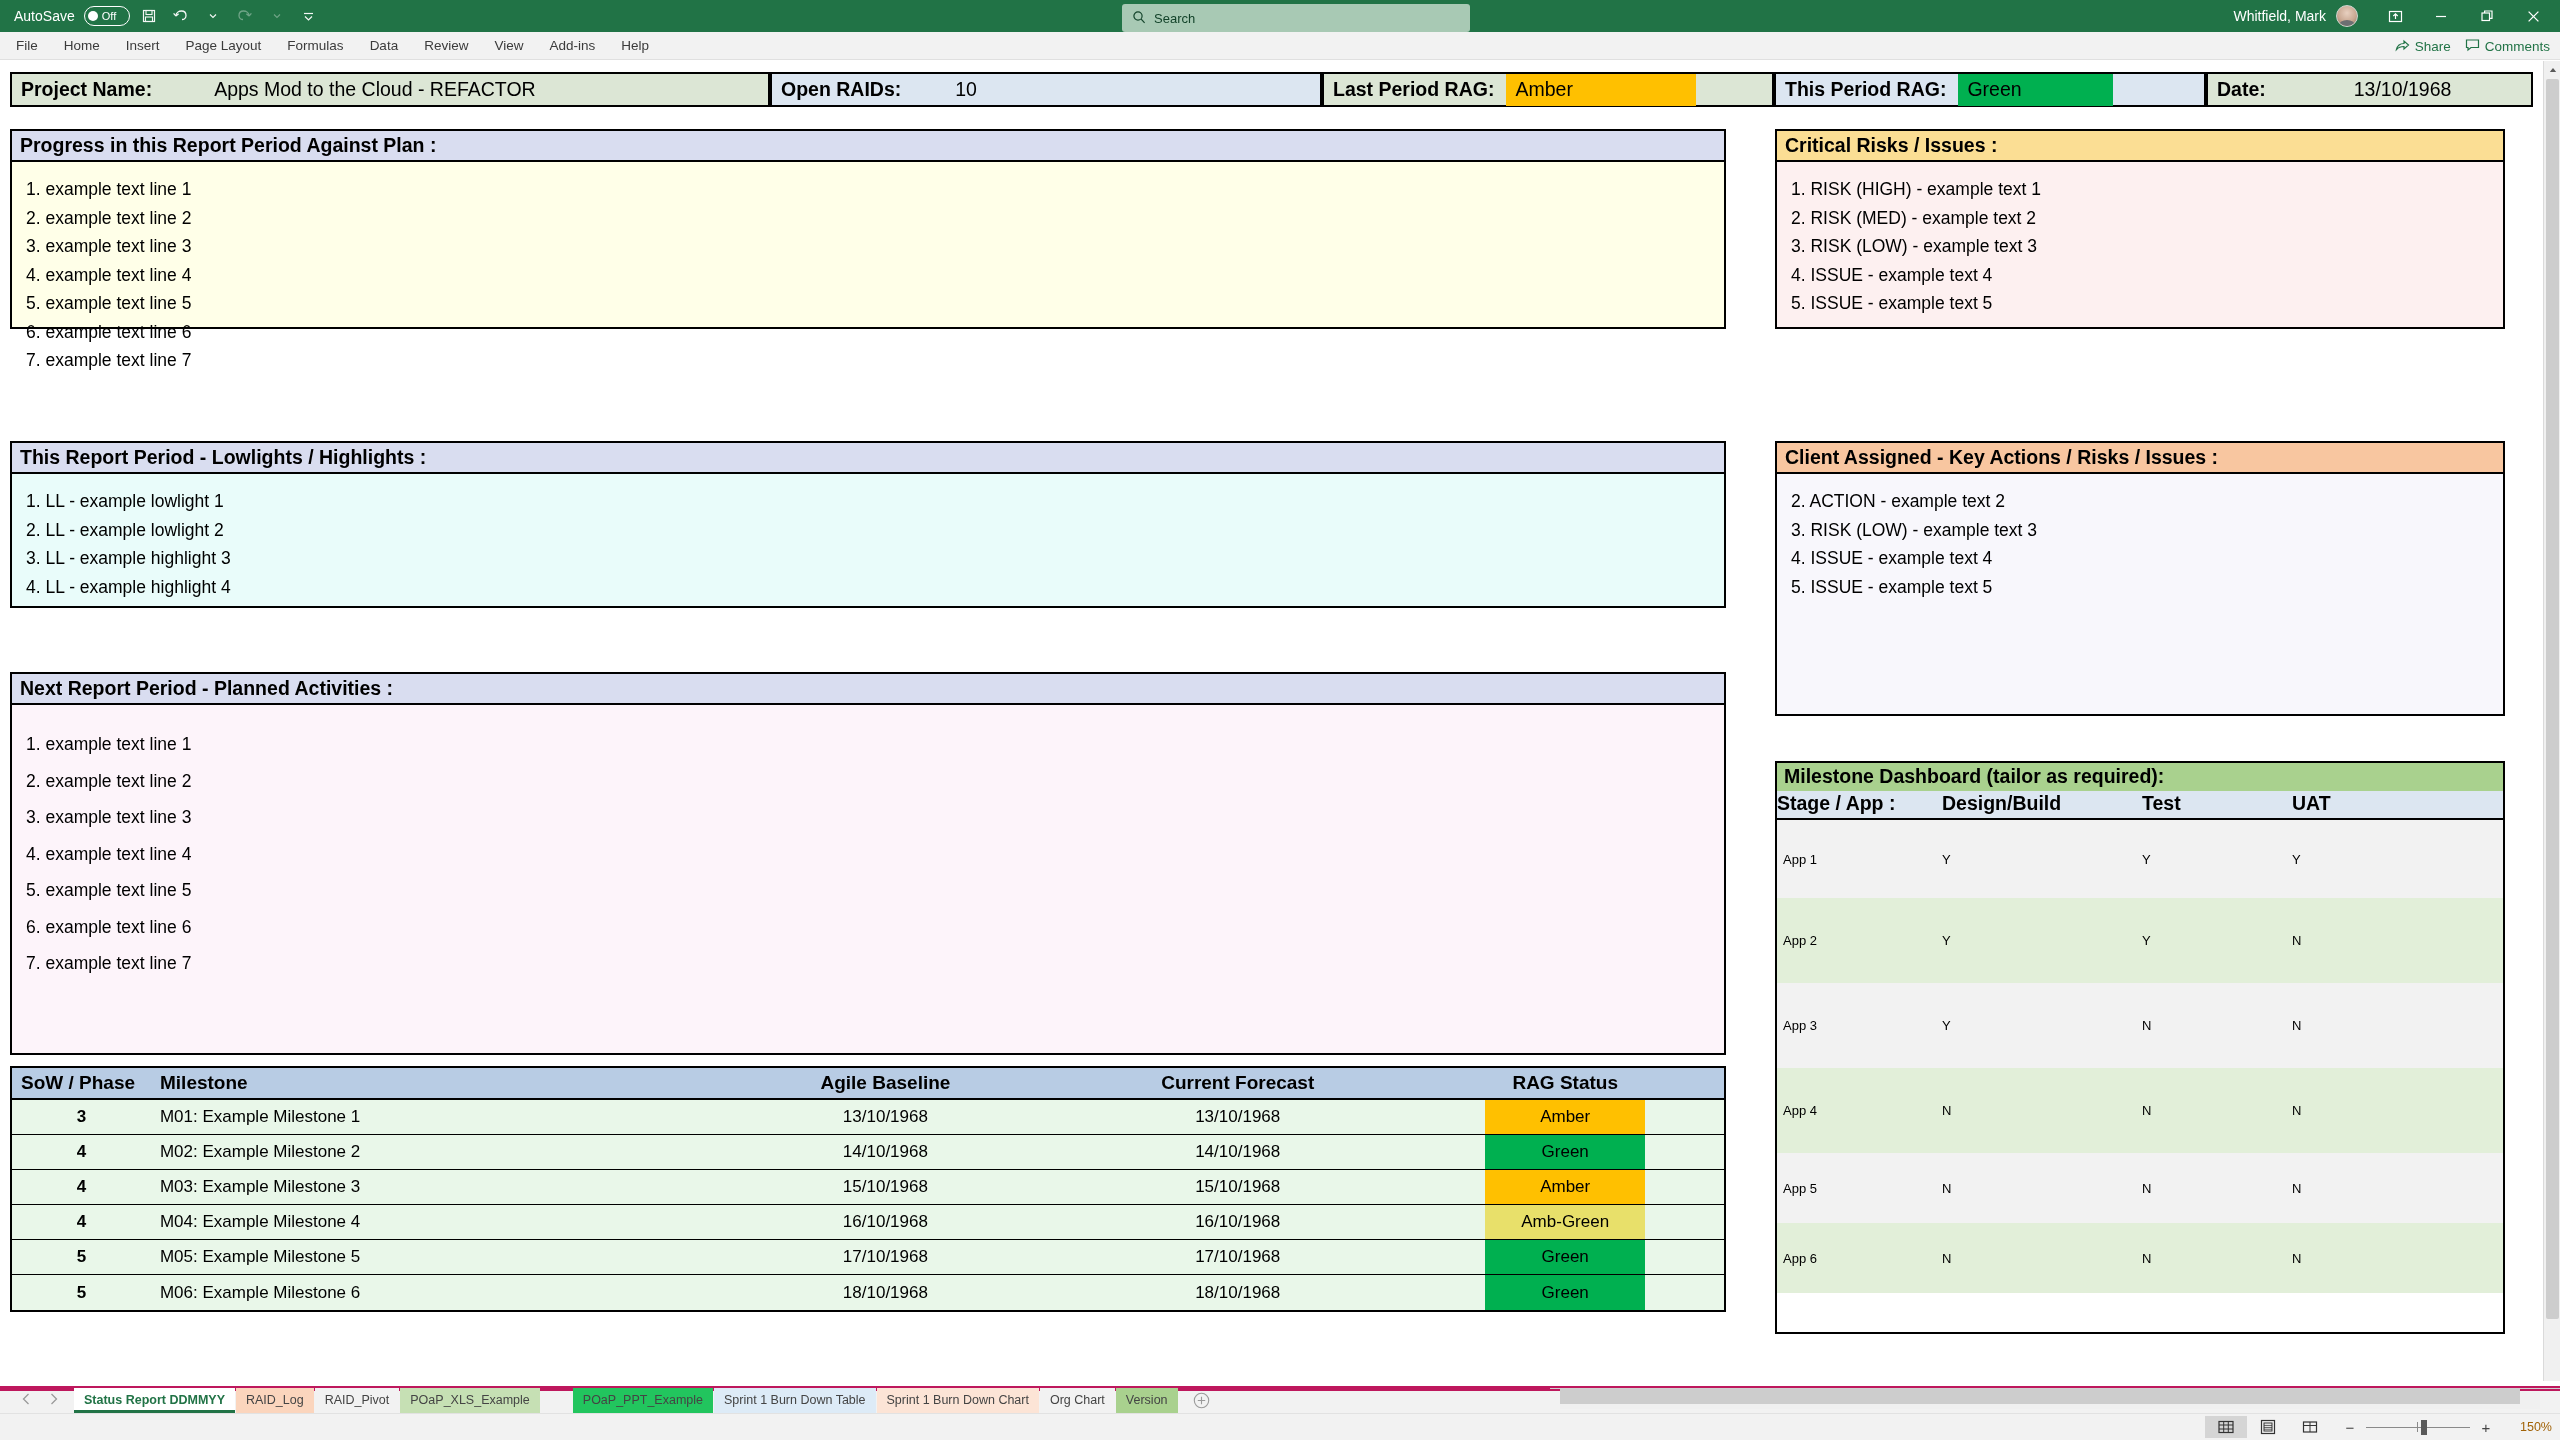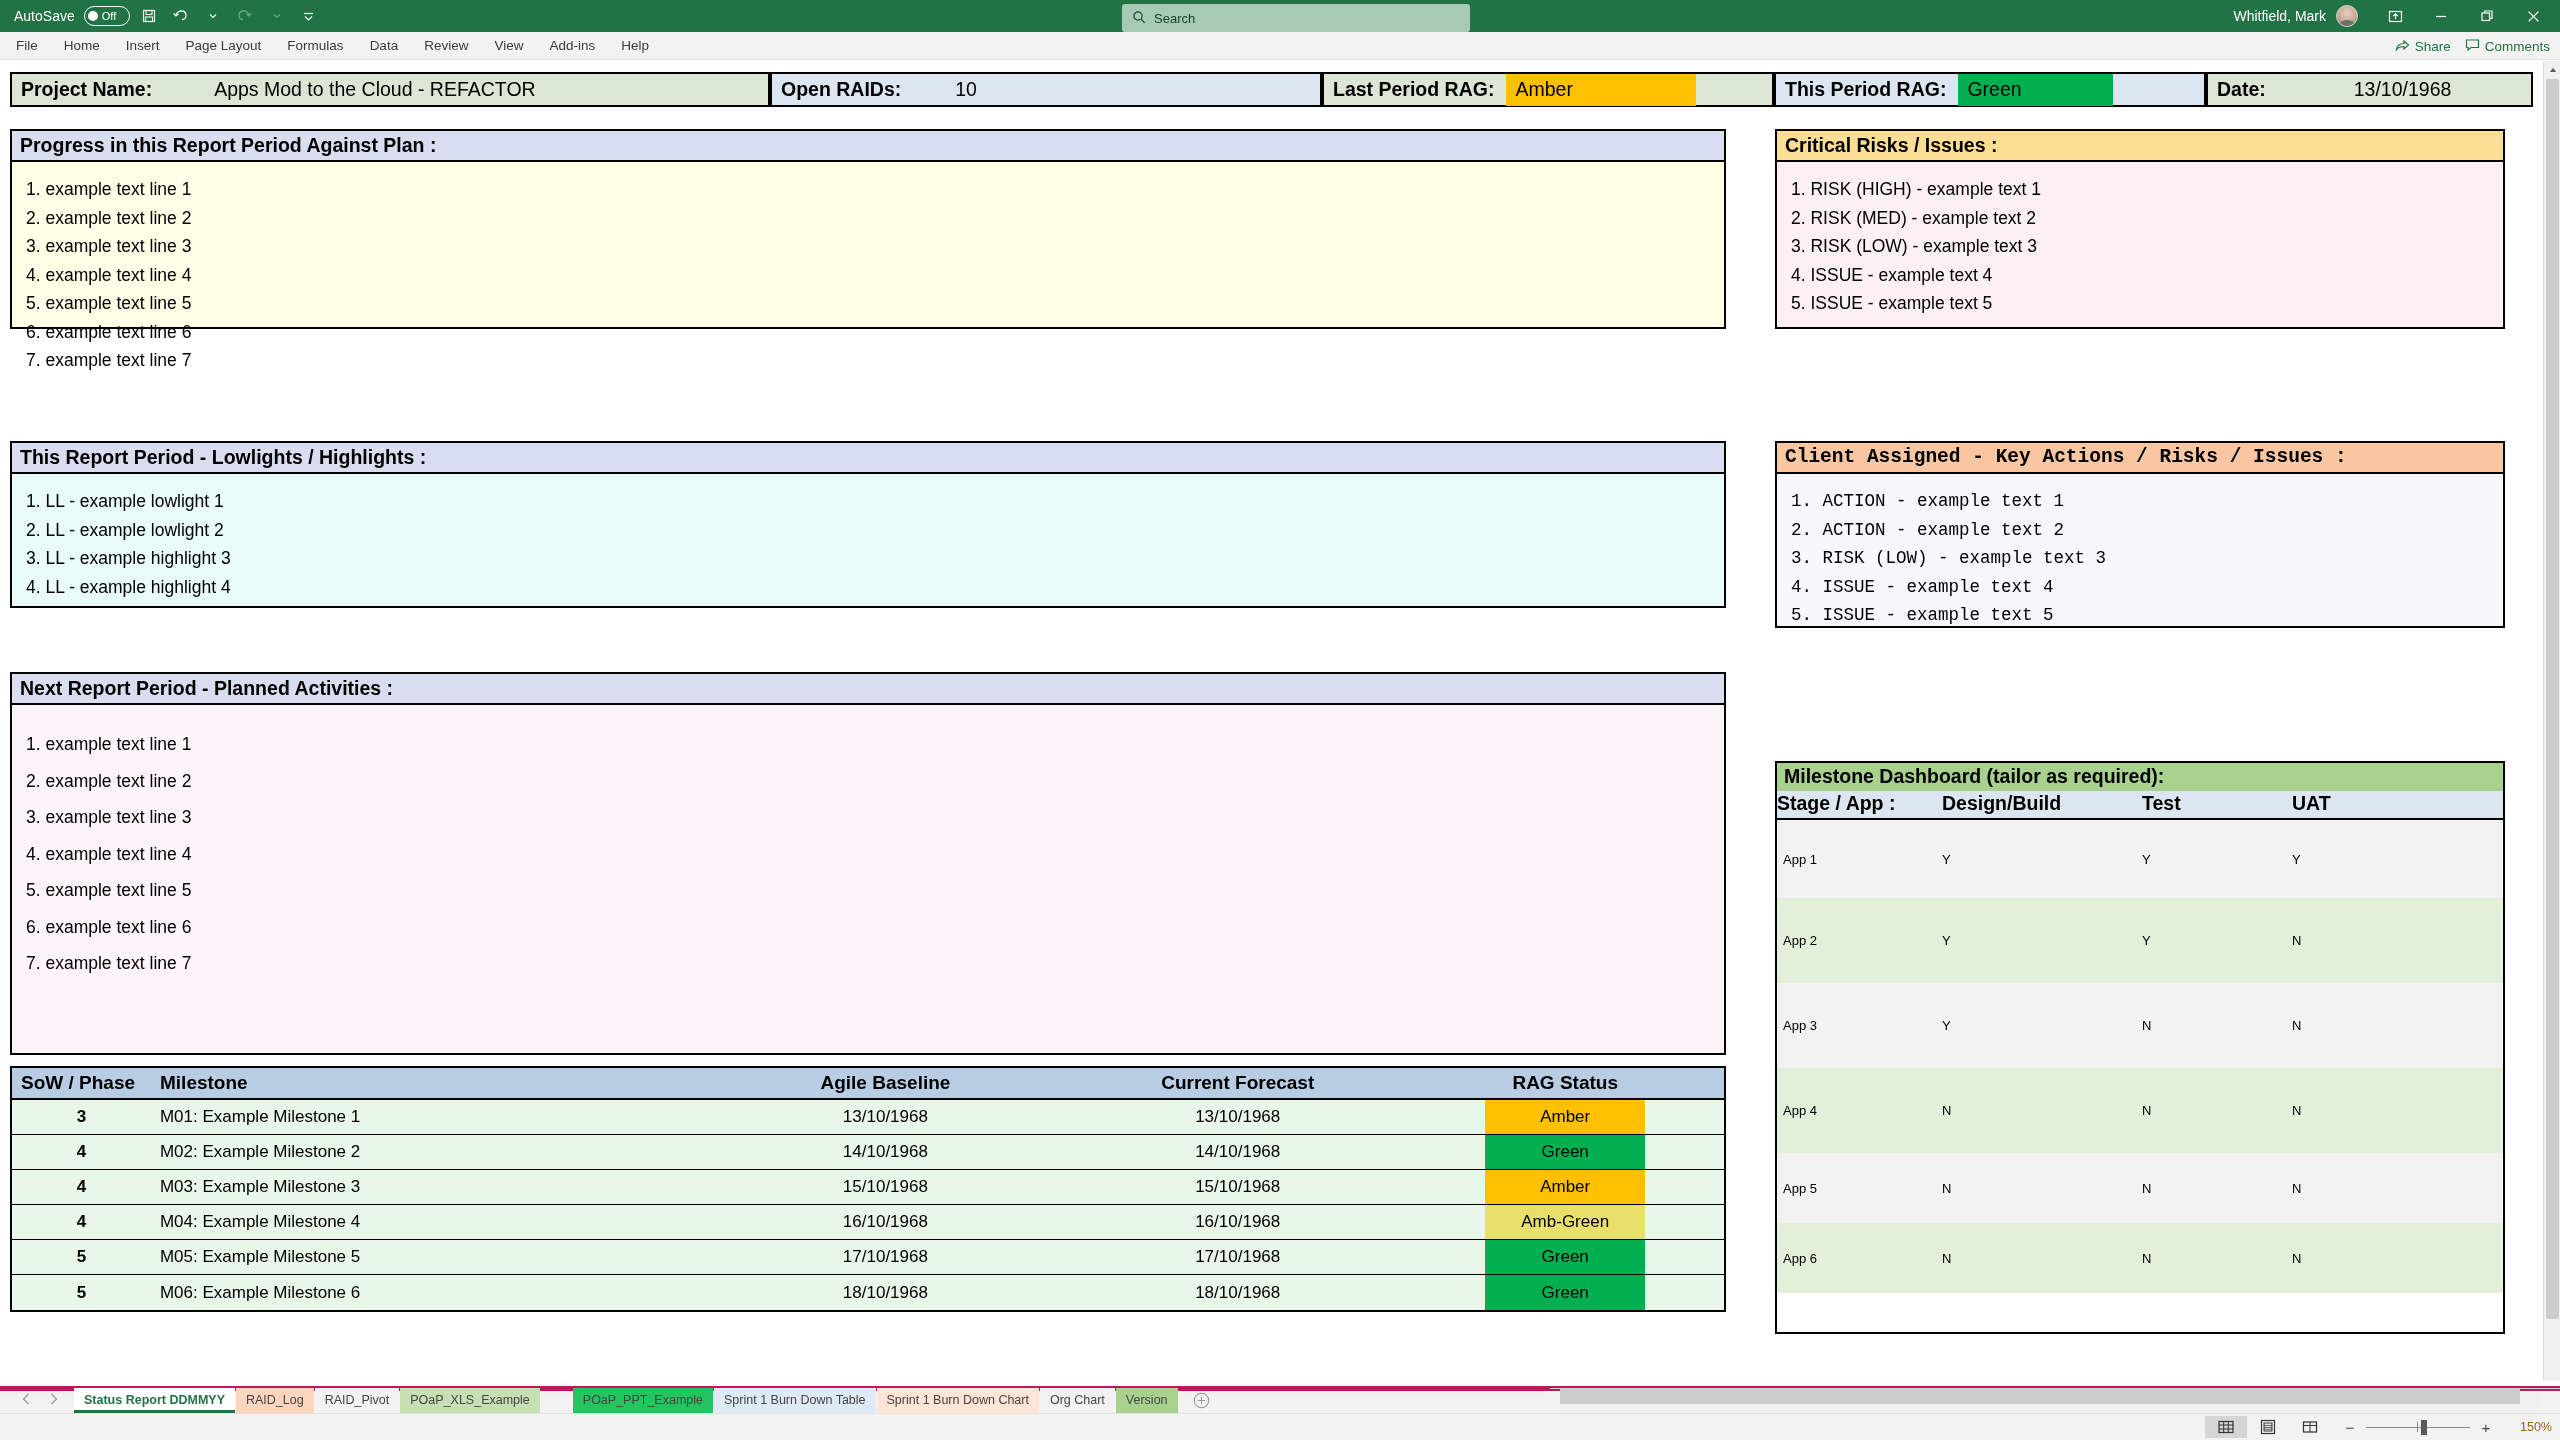--- a/index.html
+++ b/index.html
@@ -418,24 +418,23 @@
     <div class="blk-hd" style="background:#FBDE94; border-bottom:2px solid #000;">Critical Risks / Issues :</div>
     <div class="blk-body">
       <div class="li">1. RISK (HIGH) - example text 1</div>
       <div class="li">2. RISK (MED) - example text 2</div>
       <div class="li">3. RISK (LOW) - example text 3</div>
       <div class="li">4. ISSUE - example text 4</div>
       <div class="li">5. ISSUE - example text 5</div>
     </div>
   </div>
 
-  <div class="blk" style="left:1775px; top:380px; width:730px; height:187px; background:#F8F7FC;font-family:Liberation Mono, monospace;">
+  <div class="blk" style="left:1775px; top:380px; width:730px; height:275px; background:#F8F7FC;">
     <div class="blk-hd" style="background:#F8C6A0; border-bottom:2px solid #000;">Client Assigned - Key Actions / Risks / Issues :</div>
     <div class="blk-body">
-      <div class="li">1. ACTION - example text 1</div>
       <div class="li">2. ACTION - example text 2</div>
       <div class="li">3. RISK (LOW) - example text 3</div>
       <div class="li">4. ISSUE - example text 4</div>
       <div class="li">5. ISSUE - example text 5</div>
     </div>
   </div>
 
   <div class="dtable" style="left:1775px; top:700px; width:730px; height:573px;">
     <div class="dhead-title">Milestone Dashboard (tailor as required):</div>
     <div class="dhead-cols">

